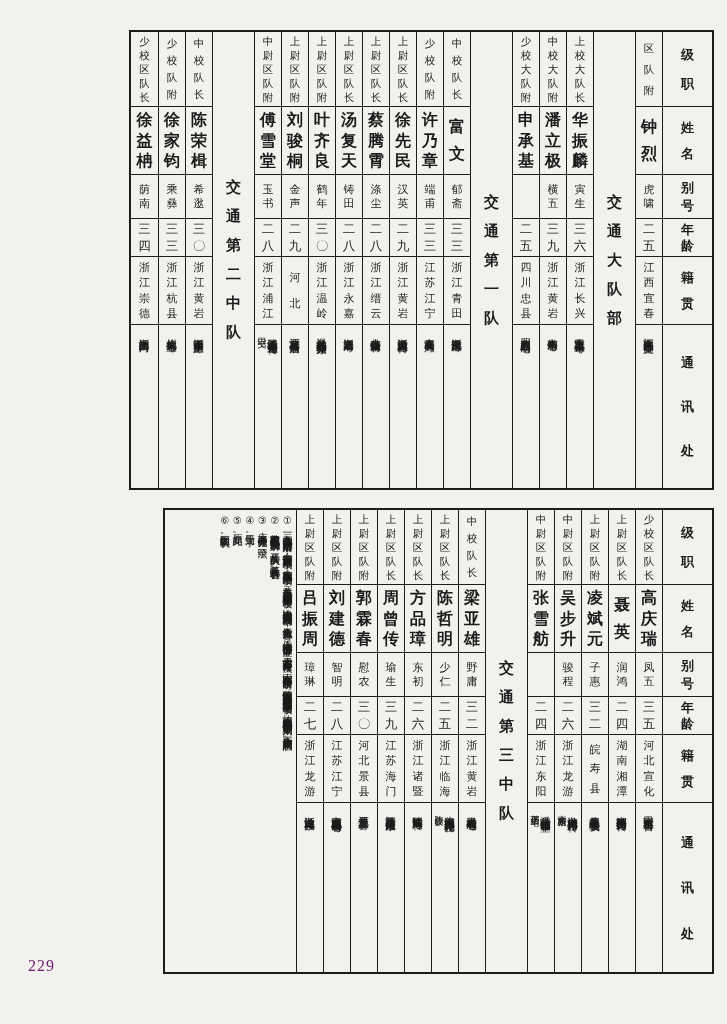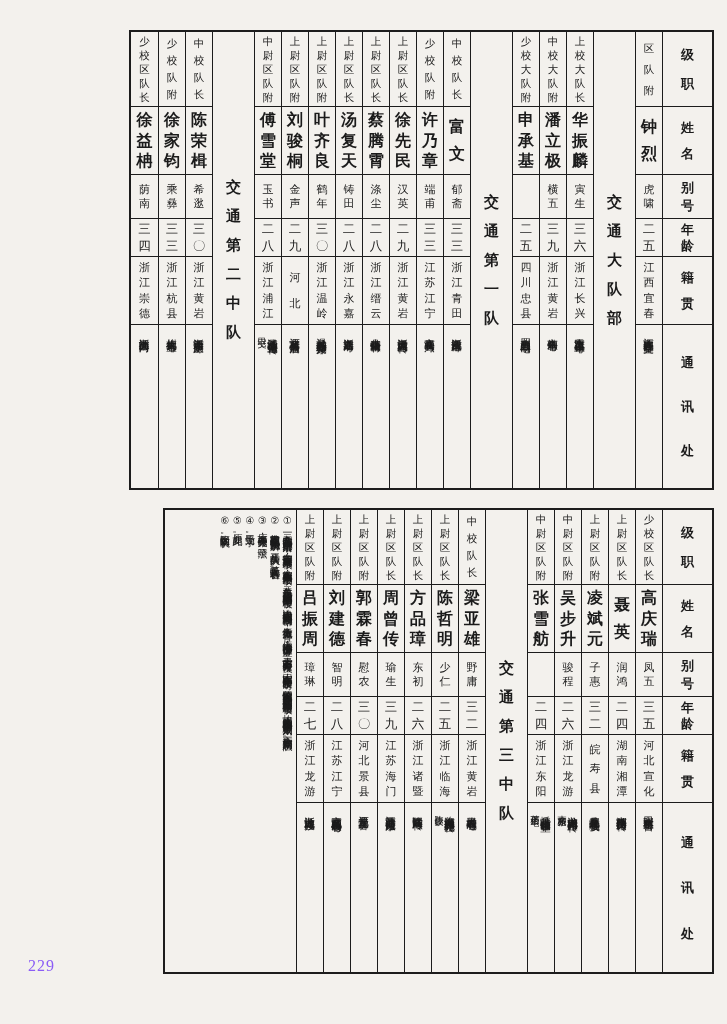--- a/index.html
+++ b/index.html
@@ -46,21 +46,21 @@
   .addr-wrap{writing-mode:vertical-rl;text-orientation:upright;height:100%;
     padding-top:5px;box-sizing:border-box;}
   .addr-main{font-size:10.5px;line-height:12px;letter-spacing:0.5px;}
   .addr-sub{font-size:9px;line-height:10px;letter-spacing:0.5px;}
 
   .notes{writing-mode:vertical-rl;text-orientation:upright;height:100%;width:100%;
     box-sizing:border-box;padding:5px 3px;}
   .note{font-size:10px;line-height:12.5px;letter-spacing:0.5px;margin:0;}
 
   #page-number{position:absolute;left:28px;top:957px;font-family:"Liberation Serif",serif;
-    font-size:16px;letter-spacing:1px;color:#8b5cf6;}
+    font-size:16px;letter-spacing:1px;color:#701a75;}
 </style>
 </head>
 <body>
 
 <div id="page">
   <div id="t0" class="table">
       <div class="col header-col">
         <div class="cell r-rank">
           <div class="spread hd">
             <span>级</span>

